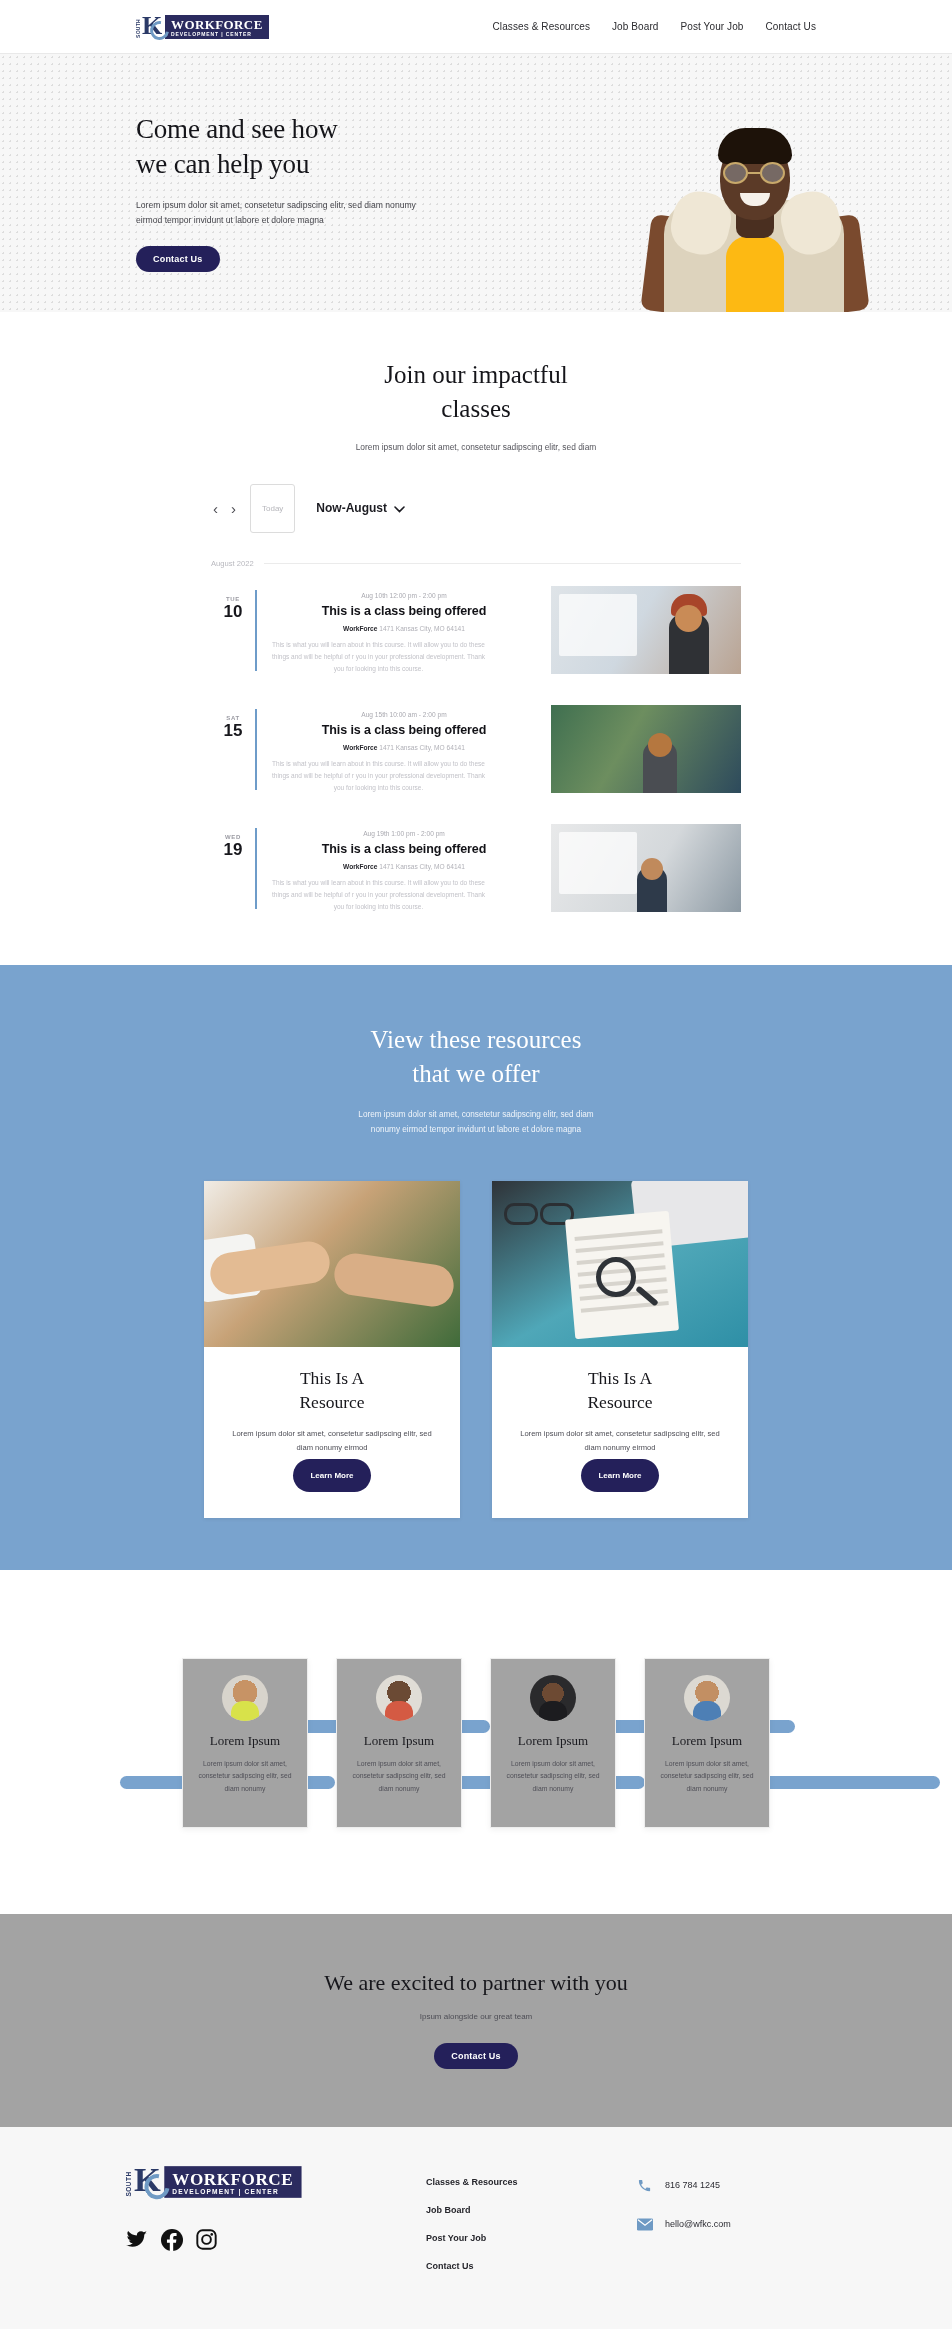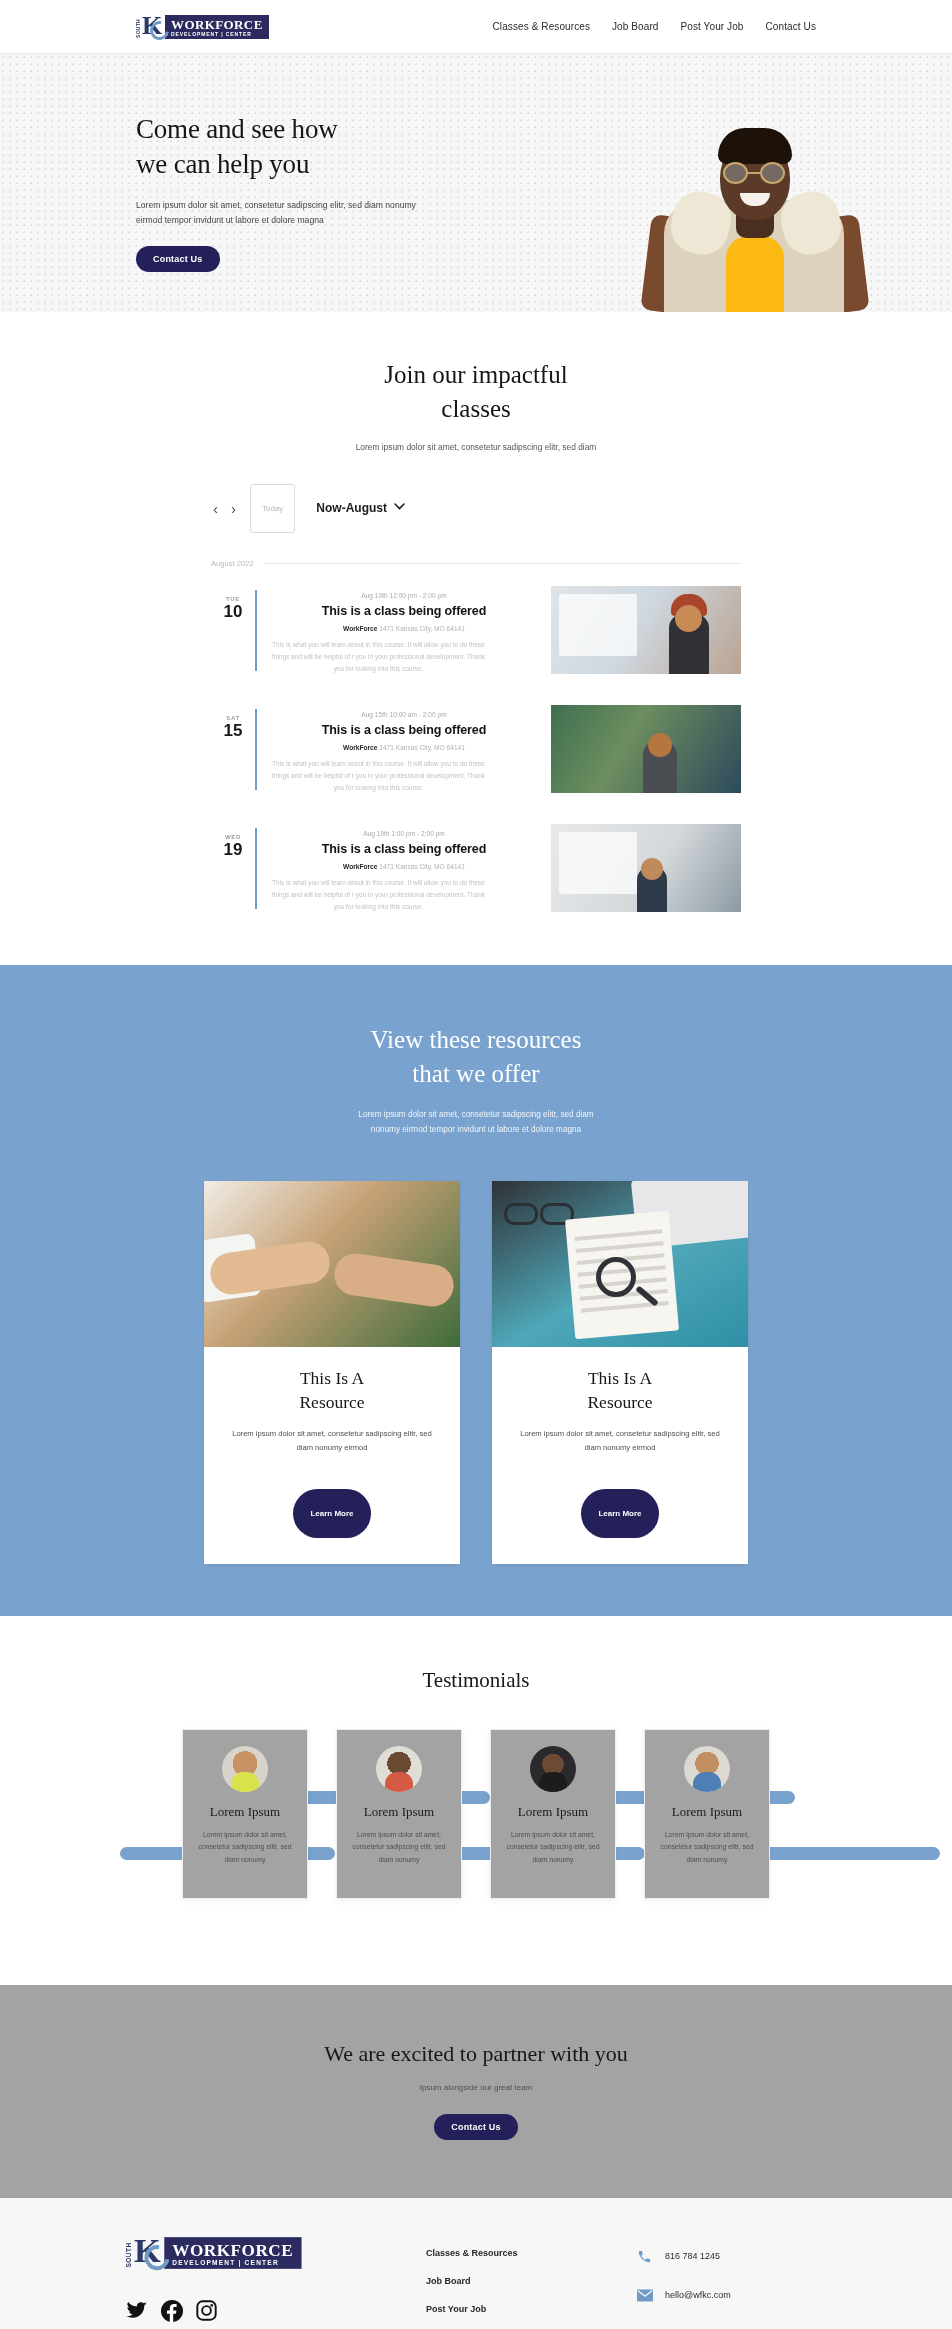--- a/index.html
+++ b/index.html
@@ -173,21 +173,21 @@
     padding: 0 2px; background: none; border: none;
     font-family: "Liberation Sans", sans-serif;
   }
   .cal-today {
     border: 1px solid #dcdcdc; background: #fff; border-radius: 3px;
     font-size: 8px; color: #b6b6bb; padding: 19px 11px; cursor: pointer;
     margin-left: 3px; font-family: "Liberation Sans", sans-serif;
   }
   .cal-range {
     font-size: 12px; font-weight: 700; color: #1c1c22; margin-left: 12px;
-    display: flex; align-items: flex-start; gap: 7px; cursor: pointer;
+    display: flex; align-items: flex-end; gap: 7px; cursor: pointer;
   }
   .cal-range .chev { font-size: 10px; font-weight: 700; }
   .cal-month-row {
     display: flex; align-items: center; gap: 10px; margin-top: 26px;
   }
   .cal-month { font-size: 7.6px; color: #b9b9bf; white-space: nowrap; }
   .cal-rule { flex: 1; height: 1px; background: #ebebeb; }
 
   .event {
     display: flex; align-items: flex-start; gap: 0; margin-top: 18px;
@@ -301,21 +301,21 @@
   .res-body { padding: 20px 22px 26px; text-align: center; }
   .res-card-title {
     font-family: "Liberation Serif", serif; font-weight: 400;
     font-size: 17.5px; line-height: 1.34; color: #17171c;
   }
   .res-card-desc {
     font-size: 7.6px; line-height: 1.8; color: #4d4d55; margin-top: 13px;
   }
   .btn-learn {
     background: #24205a; color: #fff; border: none; border-radius: 999px;
-    font-size: 8px; font-weight: 600; padding: 20px 17px; margin-top: 34px;
+    font-size: 8px; font-weight: 600; padding: 12px 17px; margin-top: 4px;
     cursor: pointer; font-family: "Liberation Sans", sans-serif;
   }
 
   
   .testimonials { background: #fff; padding: 52px 0 86px; position: relative; }
   .tst-title {
     font-family: "Liberation Serif", serif; font-weight: 400;
     font-size: 21px; text-align: center; color: #17171c;
   }
   .tst-stage { position: relative; margin-top: 36px; height: 170px; }
@@ -590,21 +590,20 @@
             <span>Resource</span>
           </h3>
           <p class="res-card-desc">Lorem ipsum dolor sit amet, consetetur sadipscing elitr, sed diam nonumy eirmod</p>
           <button class="btn-learn">Learn More</button>
         </div>
       </div>
     </div>
   </section>
 
   <section class="testimonials">
-    <h2 class="tst-title">Testimonials</h2>
     <div class="tst-stage">
       <div class="tst-bar bar-1"></div>
       <div class="tst-bar bar-2"></div>
       <div class="tst-bar bar-3"></div>
       <div class="tst-bar bar-4"></div>
       <div class="tst-bar bar-5"></div>
       <div class="tst-cards">
         <div class="tst-card">
           <div class="tst-avatar av-1">
             <div class="av-body av-body-1"></div>

